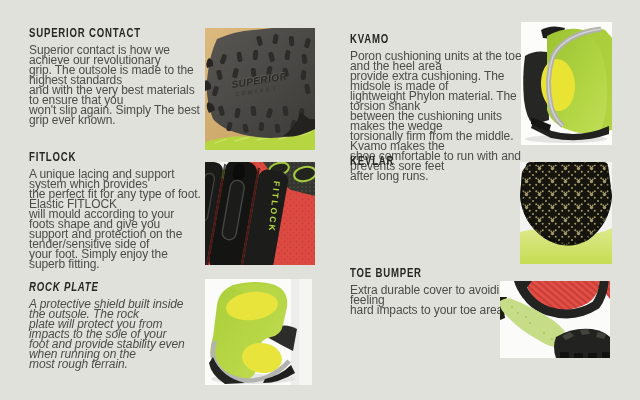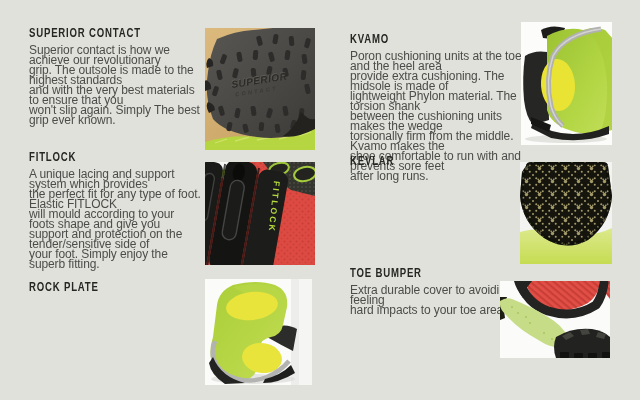--- a/index.html
+++ b/index.html
@@ -42,22 +42,26 @@
 the perfect fit for any type of foot. Elastic FITLOCK
 will mould according to your foots shape and give you
 support and protection on the tender/sensitive side of
 your foot. Simply enjoy the superb fitting.</p>
   </section>
 
   <section class="feature" style="left:350px;top:154px;">
     <h2>KEVLAR</h2>
   </section>
 
-  <section class="feature" style="left:29px;top:280px;">
+  <section class="feature" style="left:29px;top:280px;font-style:italic;">
     <h2>ROCK PLATE</h2>
+    <p>A protective shield built inside the outsole. The rock
+plate will protect you from impacts to the sole of your
+foot and provide stability even when running on the
+most rough terrain.</p>
   </section>
 
   <section class="feature" style="left:350px;top:266px;">
     <h2>TOE BUMPER</h2>
     <p>Extra durable cover to avoiding feeling
 hard impacts to your toe area.</p>
   </section>
 
   <figure style="left:205px;top:28px;">
     <svg width="110" height="122" viewBox="0 0 110 122">

